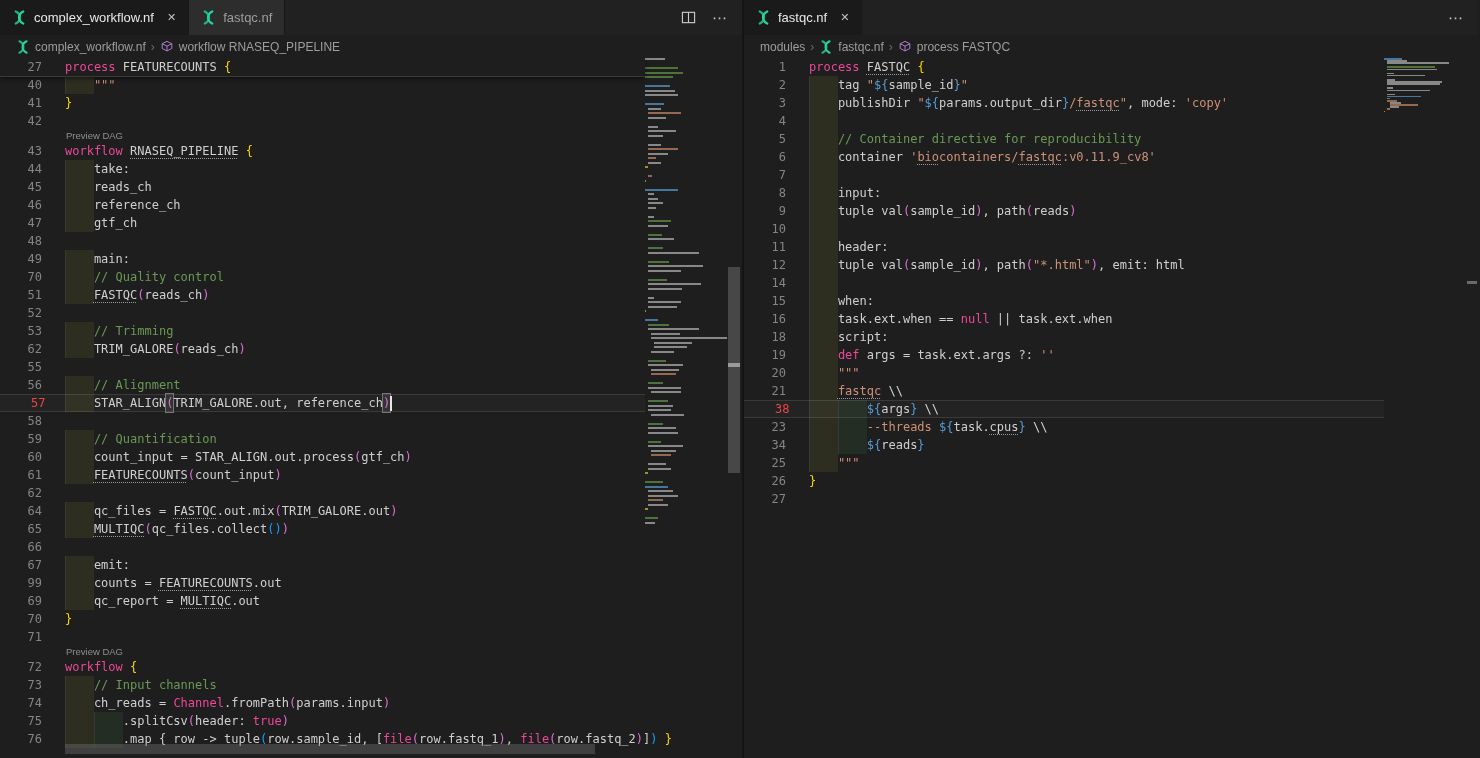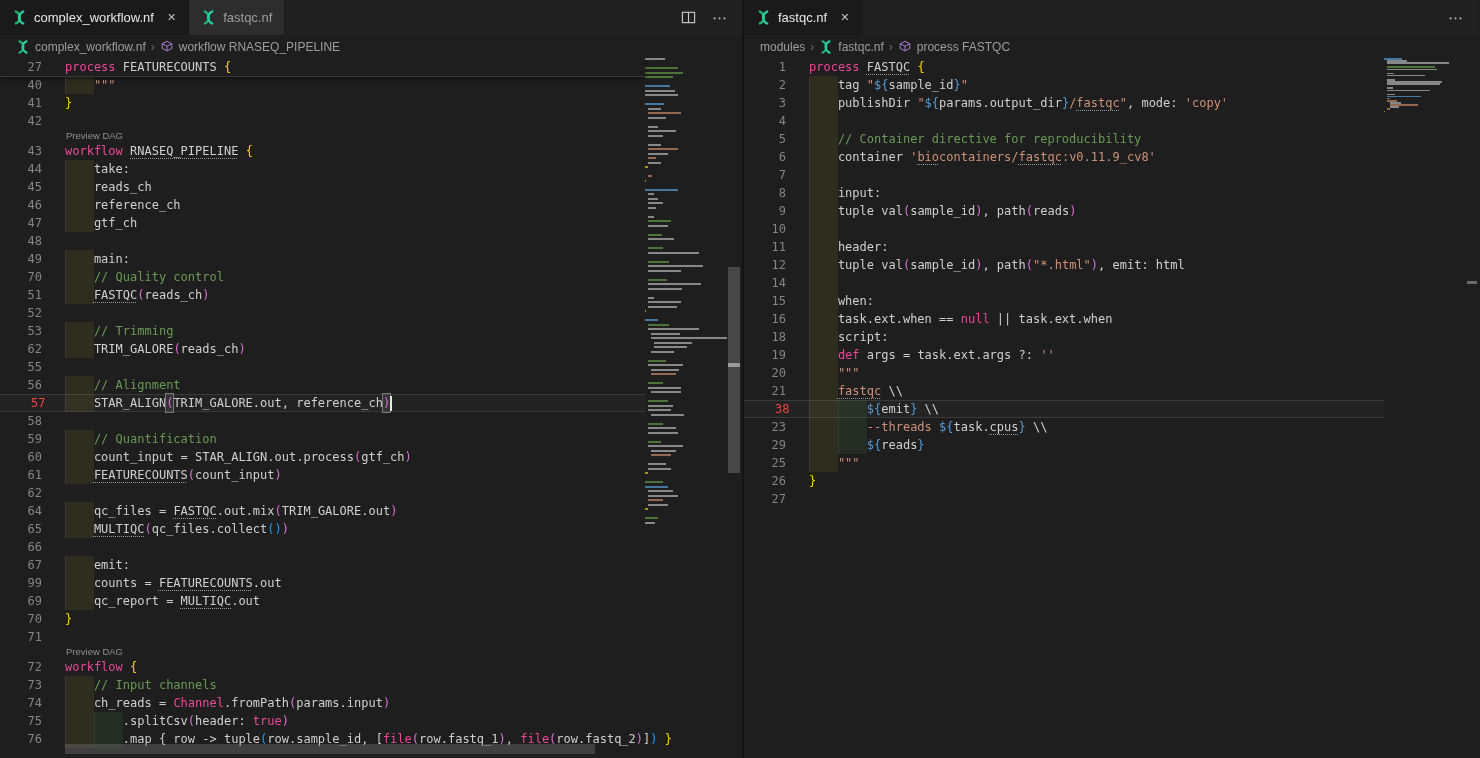--- a/index.html
+++ b/index.html
@@ -322,23 +322,23 @@
           <div class="row"><span class="num">10</span><span class="ind l1"></span></div>
           <div class="row"><span class="num">11</span><span class="ind l1"></span><span class="tok df">header:</span></div>
           <div class="row"><span class="num">12</span><span class="ind l1"></span><span class="tok df">tuple val</span><span class="tok b2">(</span><span class="tok df">sample_id</span><span class="tok b2">)</span><span class="tok df">, path</span><span class="tok b2">(</span><span class="tok str">"*.html"</span><span class="tok b2">)</span><span class="tok df">, emit: html</span></div>
           <div class="row"><span class="num">14</span><span class="ind l1"></span></div>
           <div class="row"><span class="num">15</span><span class="ind l1"></span><span class="tok df">when:</span></div>
           <div class="row"><span class="num">16</span><span class="ind l1"></span><span class="tok df">task.ext.when == </span><span class="tok kw">null</span><span class="tok df"> || task.ext.when</span></div>
           <div class="row"><span class="num">18</span><span class="ind l1"></span><span class="tok df">script:</span></div>
           <div class="row"><span class="num">19</span><span class="ind l1"></span><span class="tok kw">def</span><span class="tok df"> args = task.ext.args ?: </span><span class="tok str">''</span></div>
           <div class="row"><span class="num">20</span><span class="ind l1"></span><span class="tok str">"""</span></div>
           <div class="row"><span class="num">21</span><span class="ind l1"></span><span class="tok str u">fastqc</span><span class="tok str"> </span><span class="tok esc">\\</span></div>
-          <div class="row cur"><span class="num">38</span><span class="ind l1"></span><span class="ind l2"></span><span class="tok int">${</span><span class="tok df">emit</span><span class="tok int">}</span><span class="tok df"> </span><span class="tok esc">\\</span></div>
+          <div class="row cur"><span class="num">38</span><span class="ind l1"></span><span class="ind l2"></span><span class="tok int">${</span><span class="tok df">args</span><span class="tok int">}</span><span class="tok df"> </span><span class="tok esc">\\</span></div>
           <div class="row"><span class="num">23</span><span class="ind l1"></span><span class="ind l2"></span><span class="tok str">--threads </span><span class="tok int">${</span><span class="tok df">task.</span><span class="tok df u">cpus</span><span class="tok int">}</span><span class="tok df"> </span><span class="tok esc">\\</span></div>
-          <div class="row"><span class="num">29</span><span class="ind l1"></span><span class="ind l2"></span><span class="tok int">${</span><span class="tok df">reads</span><span class="tok int">}</span></div>
+          <div class="row"><span class="num">34</span><span class="ind l1"></span><span class="ind l2"></span><span class="tok int">${</span><span class="tok df">reads</span><span class="tok int">}</span></div>
           <div class="row"><span class="num">25</span><span class="ind l1"></span><span class="tok str">"""</span></div>
           <div class="row"><span class="num">26</span><span class="tok b1">}</span></div>
           <div class="row"><span class="num">27</span></div>
         </div>
         <div class="minimap" style="left: 640px; width: 77px; height: 700px;">
           <div class="mm-bar" style="top: 0px; left: 0px; width: 18.4px; height: 1.5px; background: rgb(79, 134, 179);"></div>
           <div class="mm-bar" style="top: 2.1px; left: 2.76px; width: 20.7px; height: 1.5px; background: rgb(155, 155, 155);"></div>
           <div class="mm-bar" style="top: 4.2px; left: 2.76px; width: 62.1px; height: 1.5px; background: rgb(155, 155, 155);"></div>
           <div class="mm-bar" style="top: 8.4px; left: 2.76px; width: 48.3px; height: 1.5px; background: rgb(87, 130, 63);"></div>
           <div class="mm-bar" style="top: 10.5px; left: 2.76px; width: 50.6px; height: 1.5px; background: rgb(155, 155, 155);"></div>

